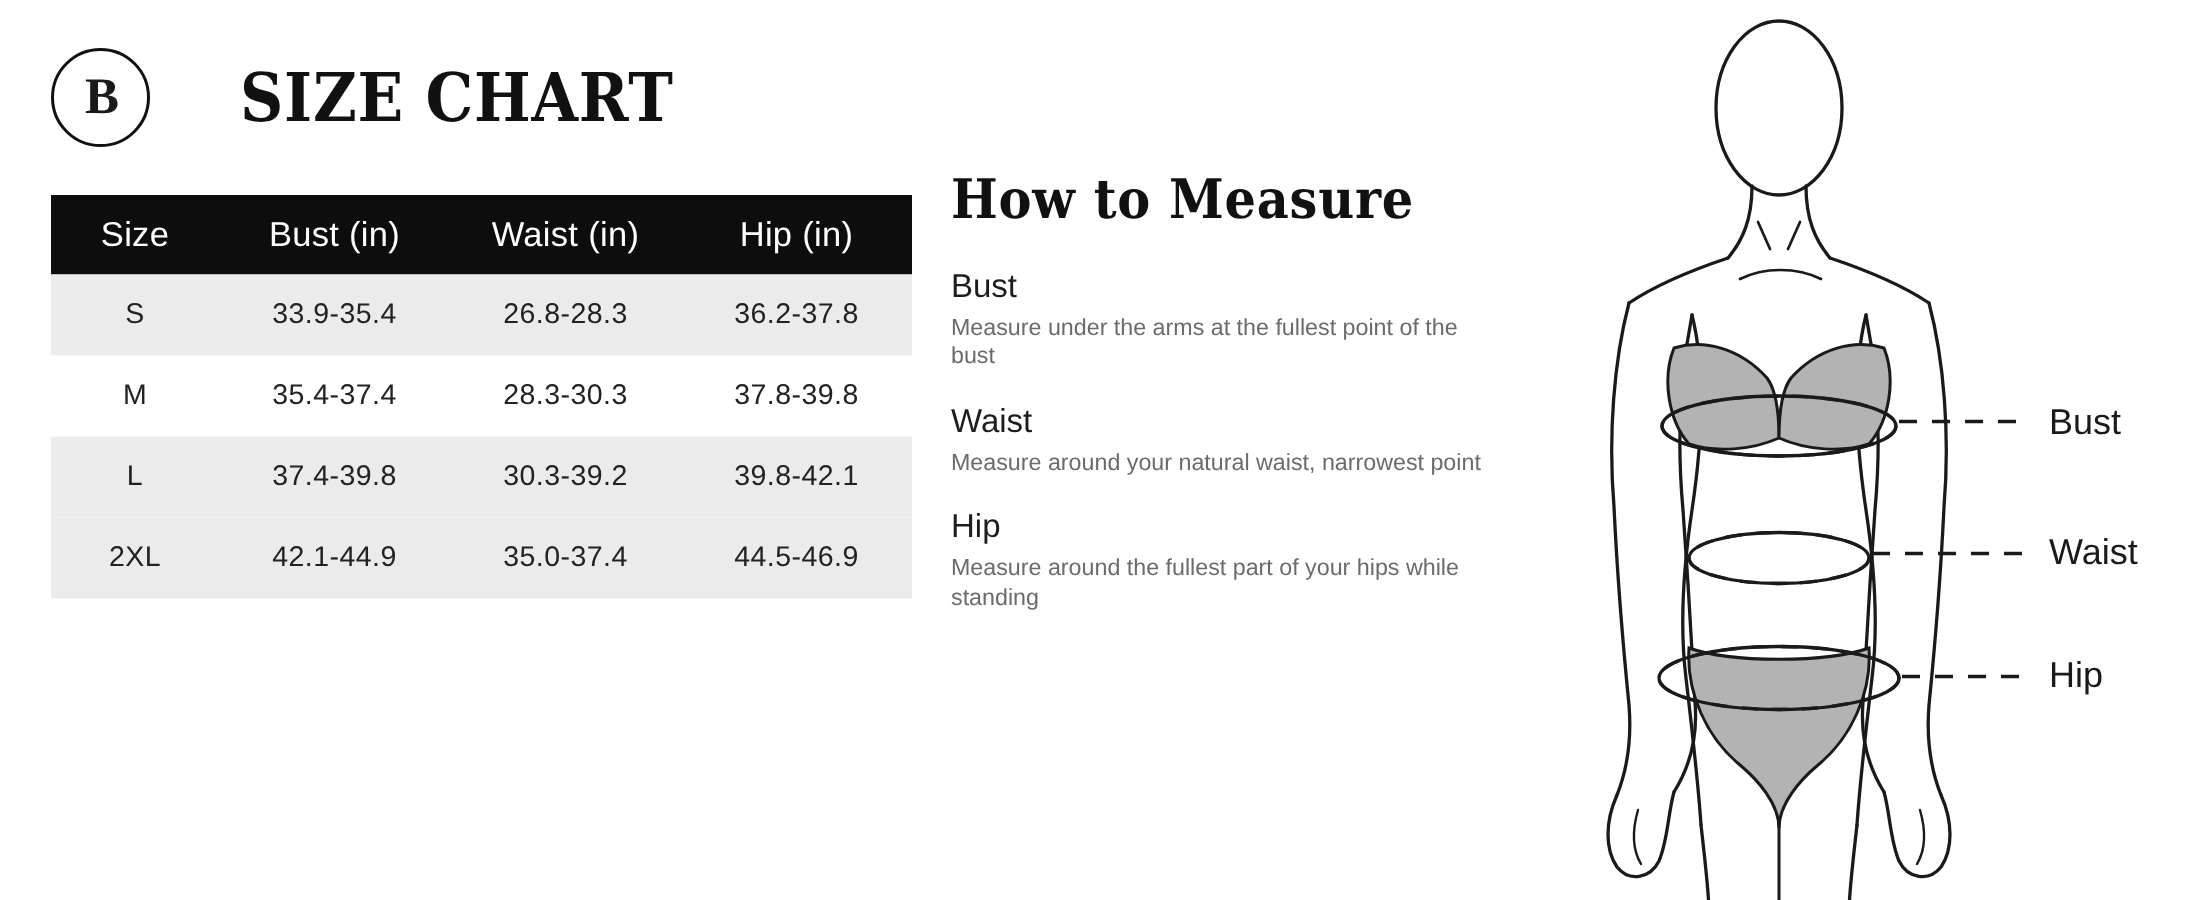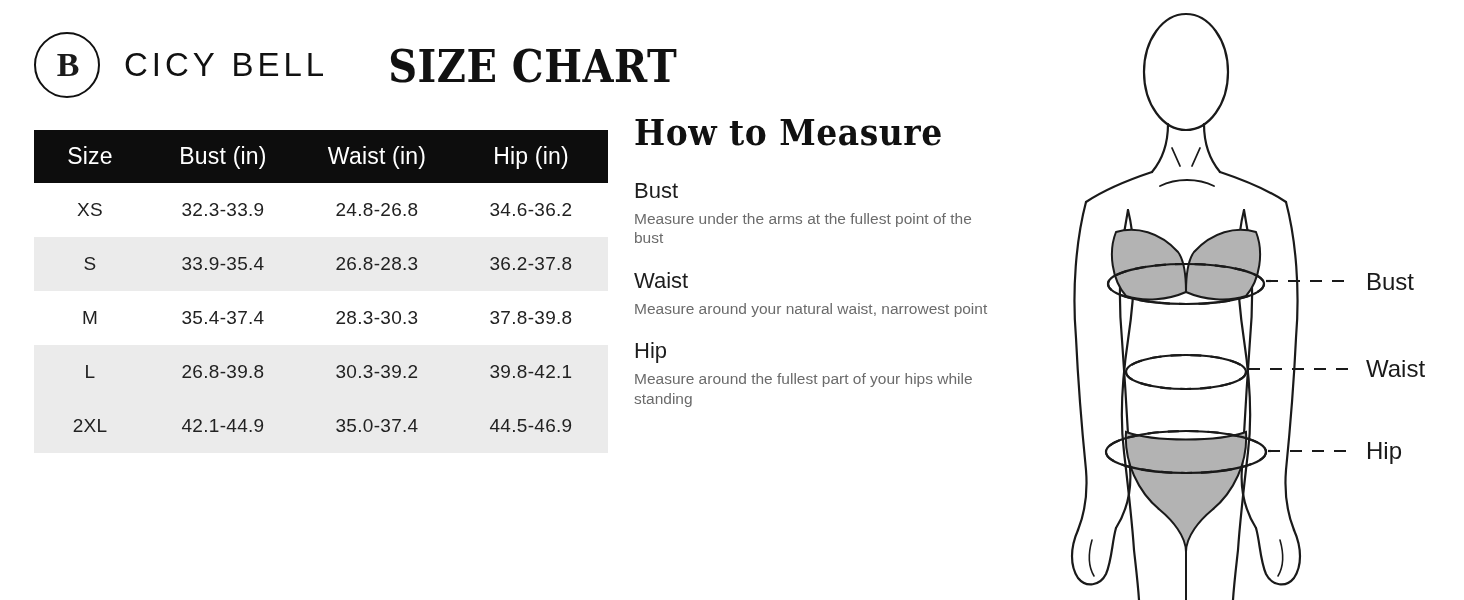--- a/index.html
+++ b/index.html
@@ -149,61 +149,54 @@
 </style>
 </head>
 <body>
 
 <div id="left-col">
 
   <div id="brand-row">
     <div id="brand-mark">
       <div class="glyph">B</div>
     </div>
-    <div id="brand-name">CICY BELL</div>
     <div id="chart-title">SIZE CHART</div>
   </div>
 
   <table id="size-table">
     <colgroup>
       <col class="c0">
         <col class="c1">
         <col class="c2">
         <col class="c3">
     </colgroup>
     <thead>
       <tr>
         <th>Size</th>
         <th>Bust (in)</th>
         <th>Waist (in)</th>
         <th>Hip (in)</th>
       </tr>
     </thead>
     <tbody>
-      <tr>
-        <td>XS</td>
-        <td>32.3-33.9</td>
-        <td>24.8-26.8</td>
-        <td>34.6-36.2</td>
-      </tr>
       <tr class="alt">
         <td>S</td>
         <td>33.9-35.4</td>
         <td>26.8-28.3</td>
         <td>36.2-37.8</td>
       </tr>
       <tr>
         <td>M</td>
         <td>35.4-37.4</td>
         <td>28.3-30.3</td>
         <td>37.8-39.8</td>
       </tr>
       <tr class="alt">
         <td>L</td>
-        <td>26.8-39.8</td>
+        <td>37.4-39.8</td>
         <td>30.3-39.2</td>
         <td>39.8-42.1</td>
       </tr>
       <tr class="alt">
         <td>2XL</td>
         <td>42.1-44.9</td>
         <td>35.0-37.4</td>
         <td>44.5-46.9</td>
       </tr>
     </tbody>

